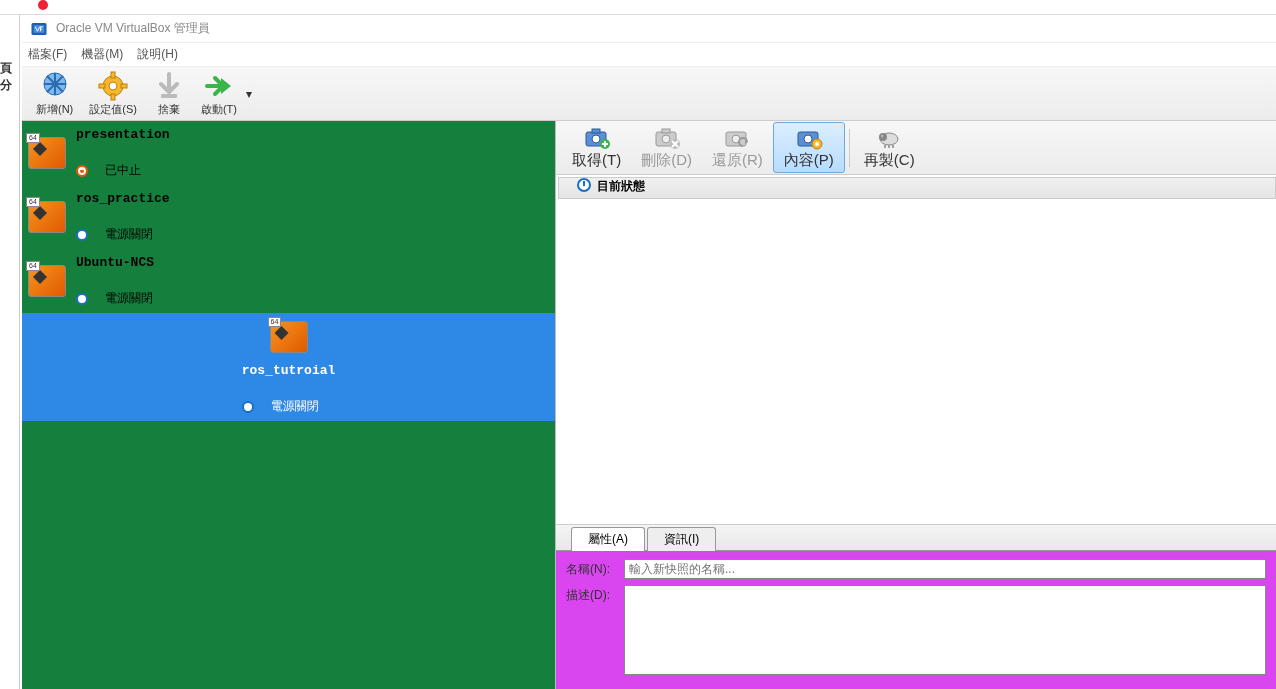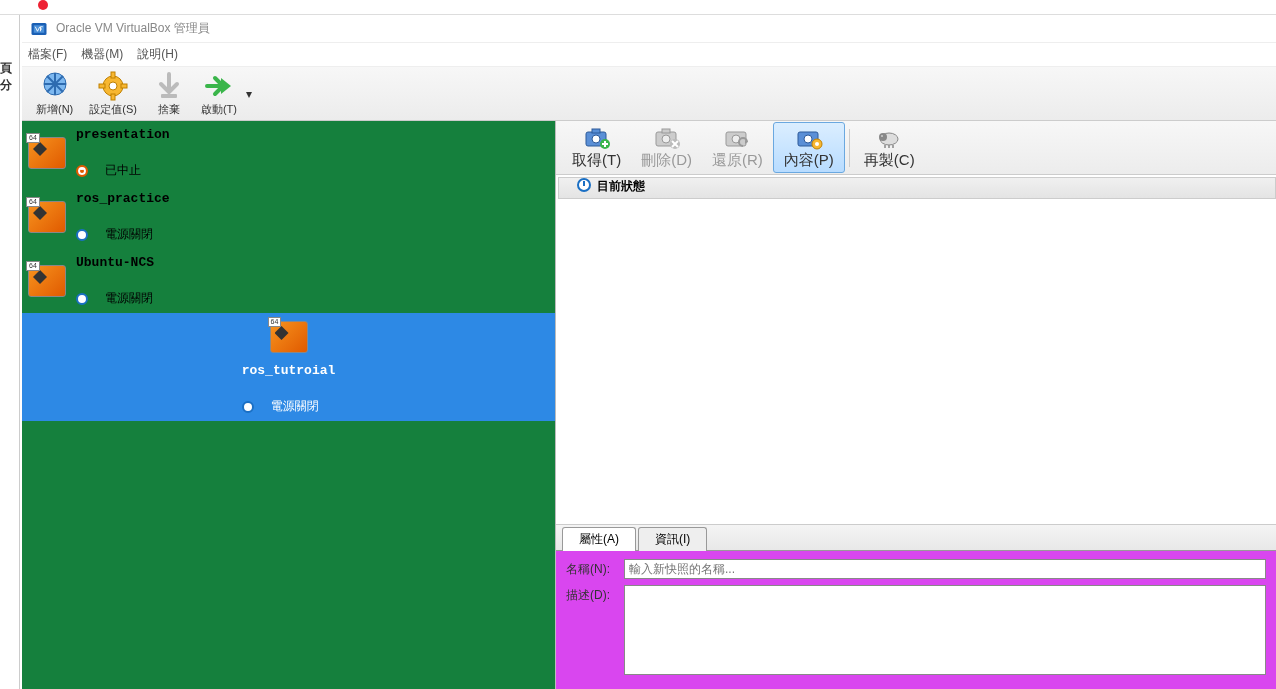--- a/index.html
+++ b/index.html
@@ -48,21 +48,21 @@
 .snap-toolbar .sep { width: 1px; height: 38px; background: #ccc; margin: 0 4px; }
 
 .snap-header { height: 20px; background: linear-gradient(#fafafa,#ededed); border-bottom: 1px solid #ccc; padding-left: 8px; display: flex; align-items: center; font-size: 12px; color: #333; }
 
 .snap-tree { flex: 1; background: #fff; overflow: auto; border-bottom: 1px solid #ccc; }
 .tree-row { display: flex; height: 22px; padding-left: 18px; background: linear-gradient(#f0f0f0,#e4e4e4); border: 1px solid #ccc; margin: 2px 0 0 2px; }
 .tree-row .pw-icon { width: 14px; height: 14px; border-radius: 50%; background: #fff; border: 2px solid #1a6fc4; position: relative; margin-right: 6px; }
 .tree-row .pw-icon::before { content: ""; position: absolute; left: 4px; top: 1px; width: 2px; height: 5px; background: #1a6fc4; }
 .tree-row .lbl { font-weight: bold; font-size: 12px; }
 
-.tabs { height: 26px; display: flex; align-items: flex-end; background: linear-gradient(#f4f4f4,#e8e8e8); border-bottom: 1px solid #999; padding-left: 6px; }
+.tabs { height: 26px; display: flex; align-items: flex-end; background: linear-gradient(#f4f4f4,#e8e8e8); border-bottom: 1px solid #999; padding-left: 15px; }
 .tab { padding: 3px 16px; border: 1px solid #999; border-bottom: none; background: #eee; margin-right: 2px; font-size: 12px; position: relative; top: 1px; border-radius: 3px 3px 0 0; }
 .tab.active { background: #fff; }
 
 .form-area { padding: 8px 10px; background: #d946ef; }
 .form-row { display: flex; align-items: flex-start; margin-bottom: 6px; }
 .form-row label { width: 58px; text-align: left; font-size: 12px; color: #333; padding-top: 2px; }
 .form-row input[type=text] { flex: 1; border: 1px solid #888; padding: 2px 4px; font-size: 12px; height: 20px; color: #888; }
 .form-row textarea { flex: 1; border: 1px solid #888; padding: 2px 4px; font-size: 12px; height: 90px; resize: none; }
 
 svg { display: block; }

